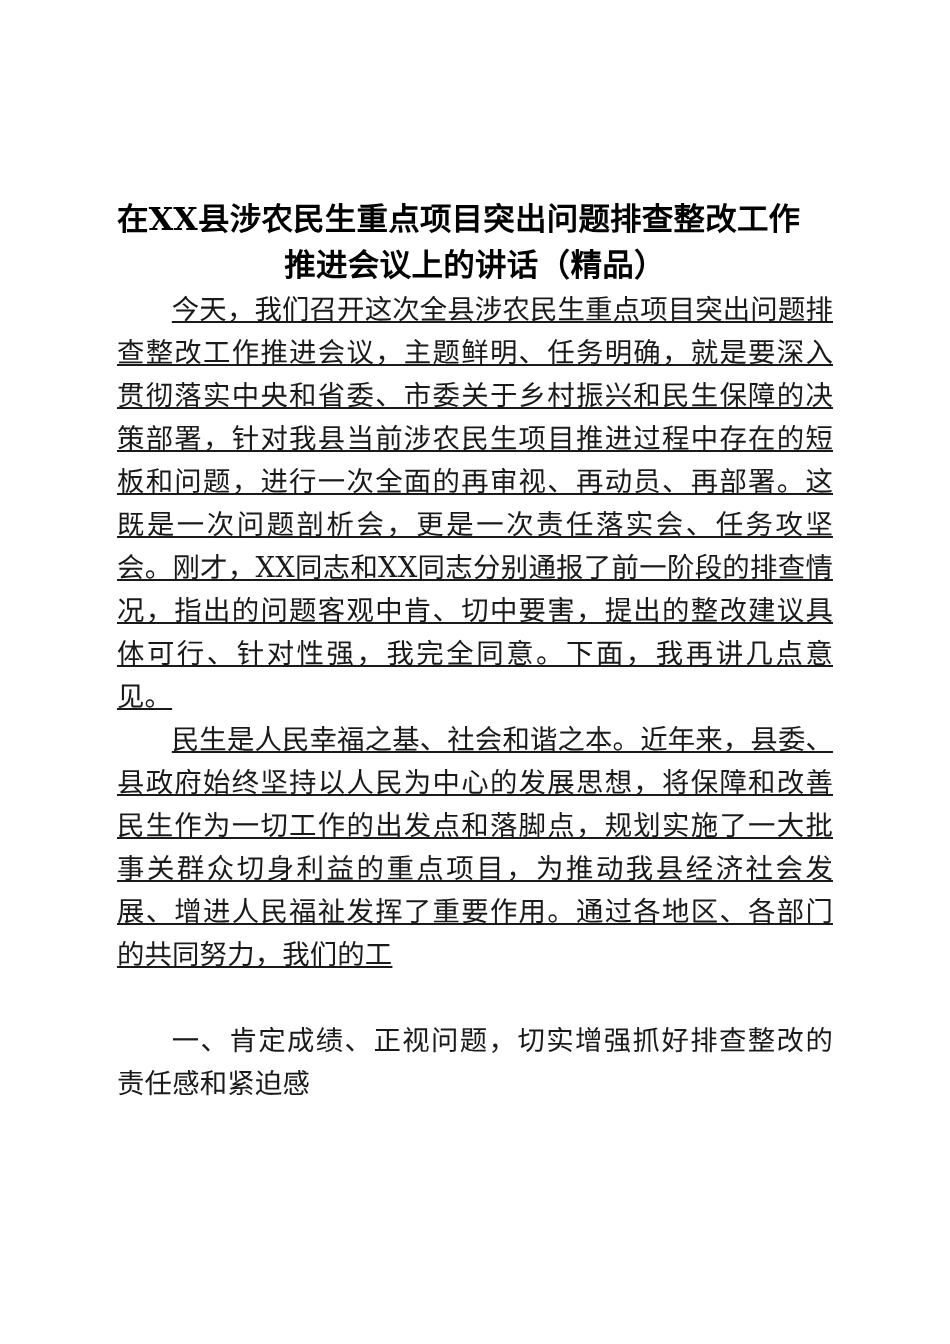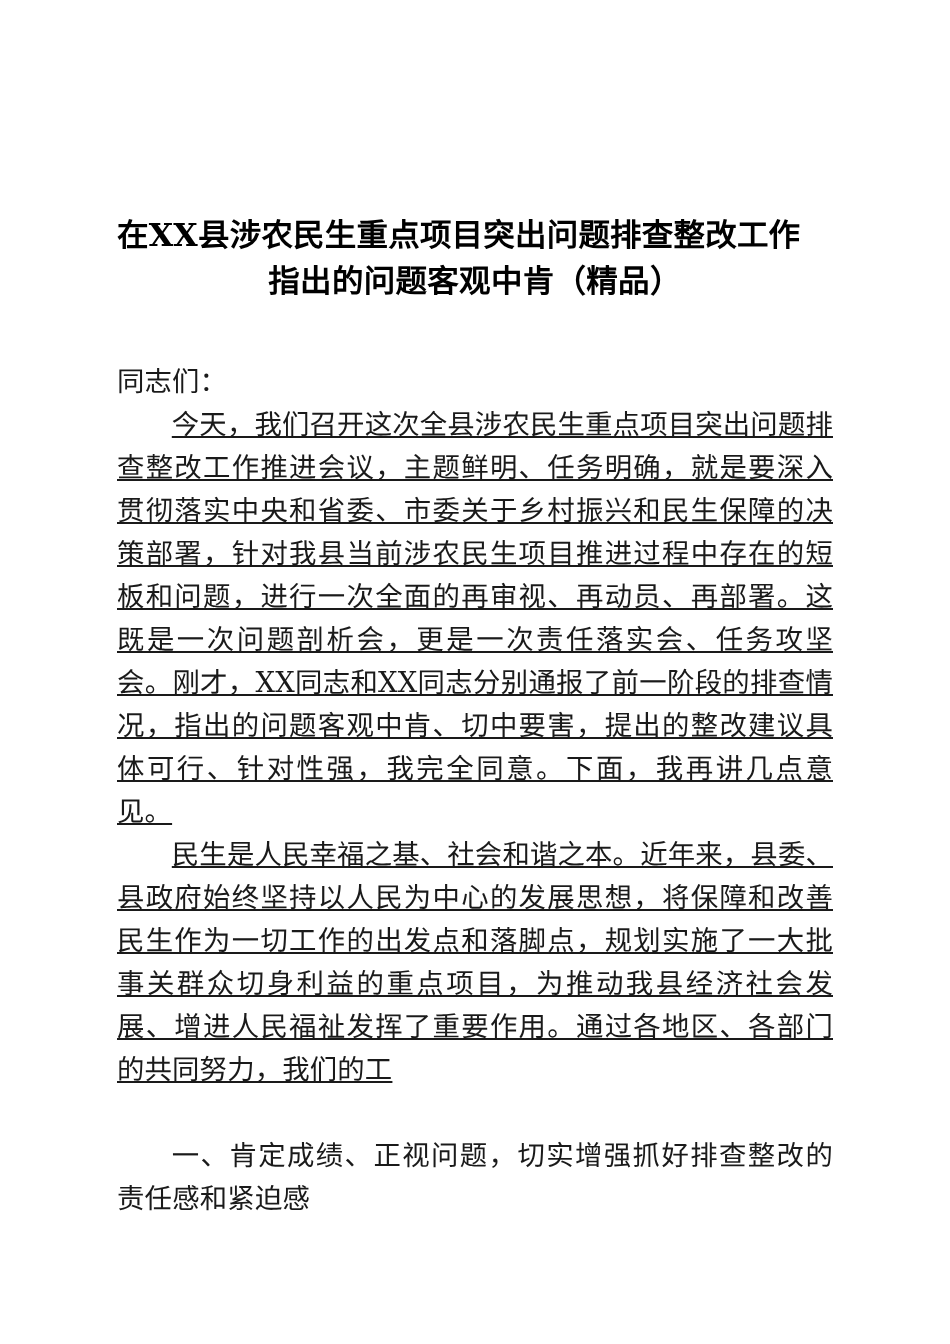--- a/index.html
+++ b/index.html
@@ -15,21 +15,21 @@
     height: 1344px;
     background: #ffffff;
     margin: 0 auto;
     overflow: hidden;
     box-sizing: border-box;
   }
 
   .content {
     position: absolute;
     left: 117px;
-    top: 16px;
+    top: 0;
     width: 716px;
   }
 
   
   .doc-title {
     margin: 0;
     padding: 0;
     font-family: "DejaVu Serif", "Liberation Serif", serif;
     font-weight: 700;
     font-size: 31.5px;
@@ -97,24 +97,23 @@
   .spacer-after-salutation { height: 0px; }
 </style>
 </head>
 <body>
 
 <div class="page">
   <div class="content">
 
     <h1 class="doc-title">
       <span class="tline tline-1">在XX县涉农民生重点项目突出问题排查整改工作</span>
-      <span class="tline tline-2">指出的问题客观中肯（精品）</span>
+      <span class="tline tline-2">推进会议上的讲话（精品）</span>
     </h1>
 
-    <p class="body-block kai salutation">同志们：</p>
 
     <div class="spacer-after-salutation"></div>
 
     <p class="body-block kai para gap-before-para">今天，我们召开这次全县涉农民生重点项目突出问题排查整改工作推进会议，主题鲜明、任务明确，就是要深入贯彻落实中央和省委、市委关于乡村振兴和民生保障的决策部署，针对我县当前涉农民生项目推进过程中存在的短板和问题，进行一次全面的再审视、再动员、再部署。这既是一次问题剖析会，更是一次责任落实会、任务攻坚会。刚才，XX同志和XX同志分别通报了前一阶段的排查情况，指出的问题客观中肯、切中要害，提出的整改建议具体可行、针对性强，我完全同意。下面，我再讲几点意见。</p>
 
     <p class="body-block kai para gap-before-para">民生是人民幸福之基、社会和谐之本。近年来，县委、县政府始终坚持以人民为中心的发展思想，将保障和改善民生作为一切工作的出发点和落脚点，规划实施了一大批事关群众切身利益的重点项目，为推动我县经济社会发展、增进人民福祉发挥了重要作用。通过各地区、各部门的共同努力，我们的工</p>
 
     <p class="body-block kai heading gap-before-heading">一、肯定成绩、正视问题，切实增强抓好排查整改的责任感和紧迫感</p>
 
   </div>

